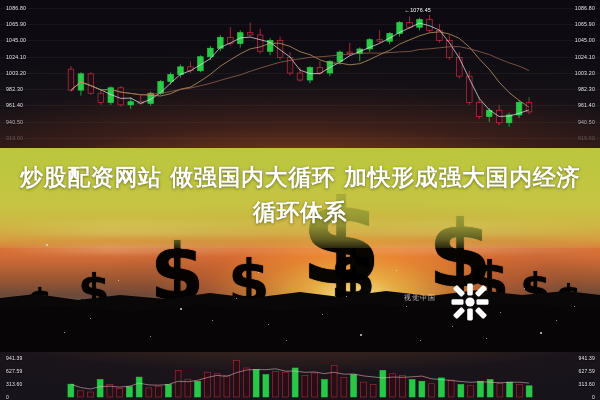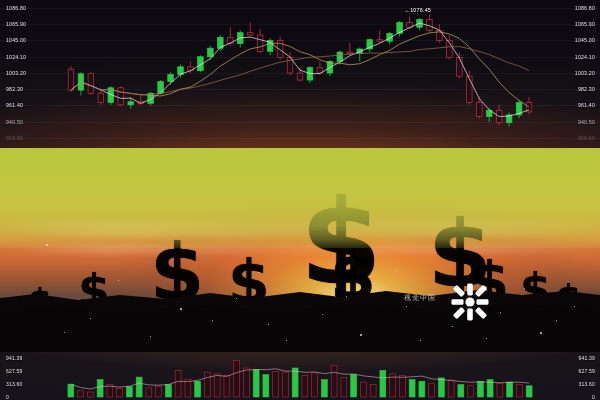--- a/index.html
+++ b/index.html
@@ -310,20 +310,21 @@
         <div class="speck" style="left: 486px; top: 190px; width: 1.2px; height: 1.2px;"></div>
         <div class="speck" style="left: 556px; top: 172px; width: 1.3px; height: 1.3px;"></div>
         <div class="speck" style="left: 64px; top: 184px; width: 1.2px; height: 1.2px;"></div>
         <div class="speck" style="left: 258px; top: 124px; width: 1.1px; height: 1.1px;"></div>
         <div class="speck" style="left: 396px; top: 122px; width: 1.2px; height: 1.2px;"></div>
         <div class="speck" style="left: 524px; top: 140px; width: 1.1px; height: 1.1px;"></div>
       </div>
   </div>
 
   <div id="banner"></div>
+  <div id="headline">炒股配资网站 做强国内大循环 加快形成强大国内经济循环体系</div>
 
   <div id="watermark">
     <div id="wm-cn">视觉中国</div>
     <svg id="wm-mark" viewBox="0 0 40 40">
       <g fill="#ffffff">
         <rect x="17.2" y="1.5" width="5.6" height="12" rx="1.4"></rect>
         <rect x="17.2" y="26.5" width="5.6" height="12" rx="1.4"></rect>
         <rect x="1.5" y="17.2" width="12" height="5.6" rx="1.4"></rect>
         <rect x="26.5" y="17.2" width="12" height="5.6" rx="1.4"></rect>
         <rect x="17.2" y="1.5" width="5.6" height="12" rx="1.4" transform="rotate(45 20 20) translate(0 -3)"></rect>

